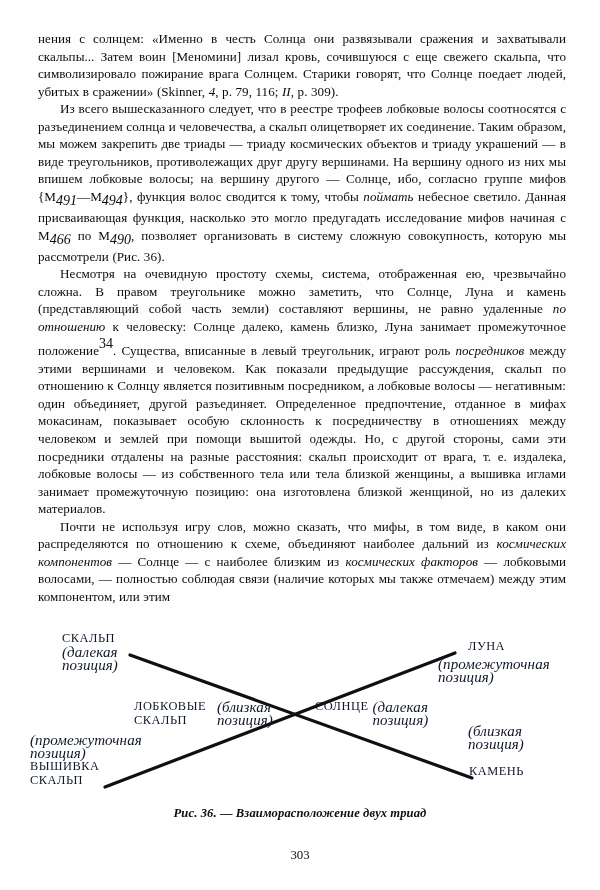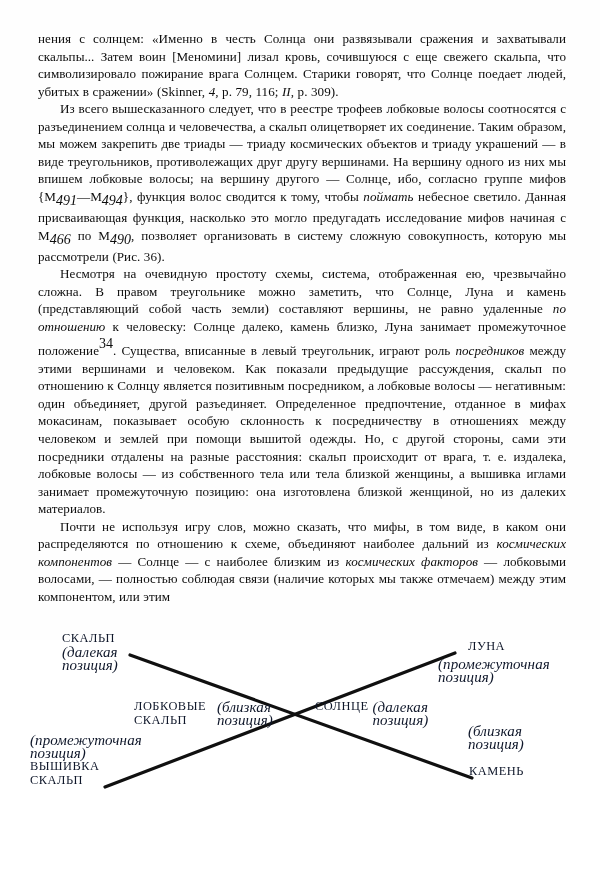--- a/index.html
+++ b/index.html
@@ -191,15 +191,17 @@
     </div>
 
     <div class="dlabel" id="node-stone">
       <span class="pos">(близкая</span>
       <span class="pos">позиция)</span>
       <span class="cap" style="display:block; margin-top:14px;text-align:right;">КАМЕНЬ</span>
     </div>
 
   </div>
 
-
+  <div class="caption">Рис. 36. — Взаиморасположение двух триад</div>
+
+  <div class="pagenum">303</div>
 
 </div>
 
 </body></html>

